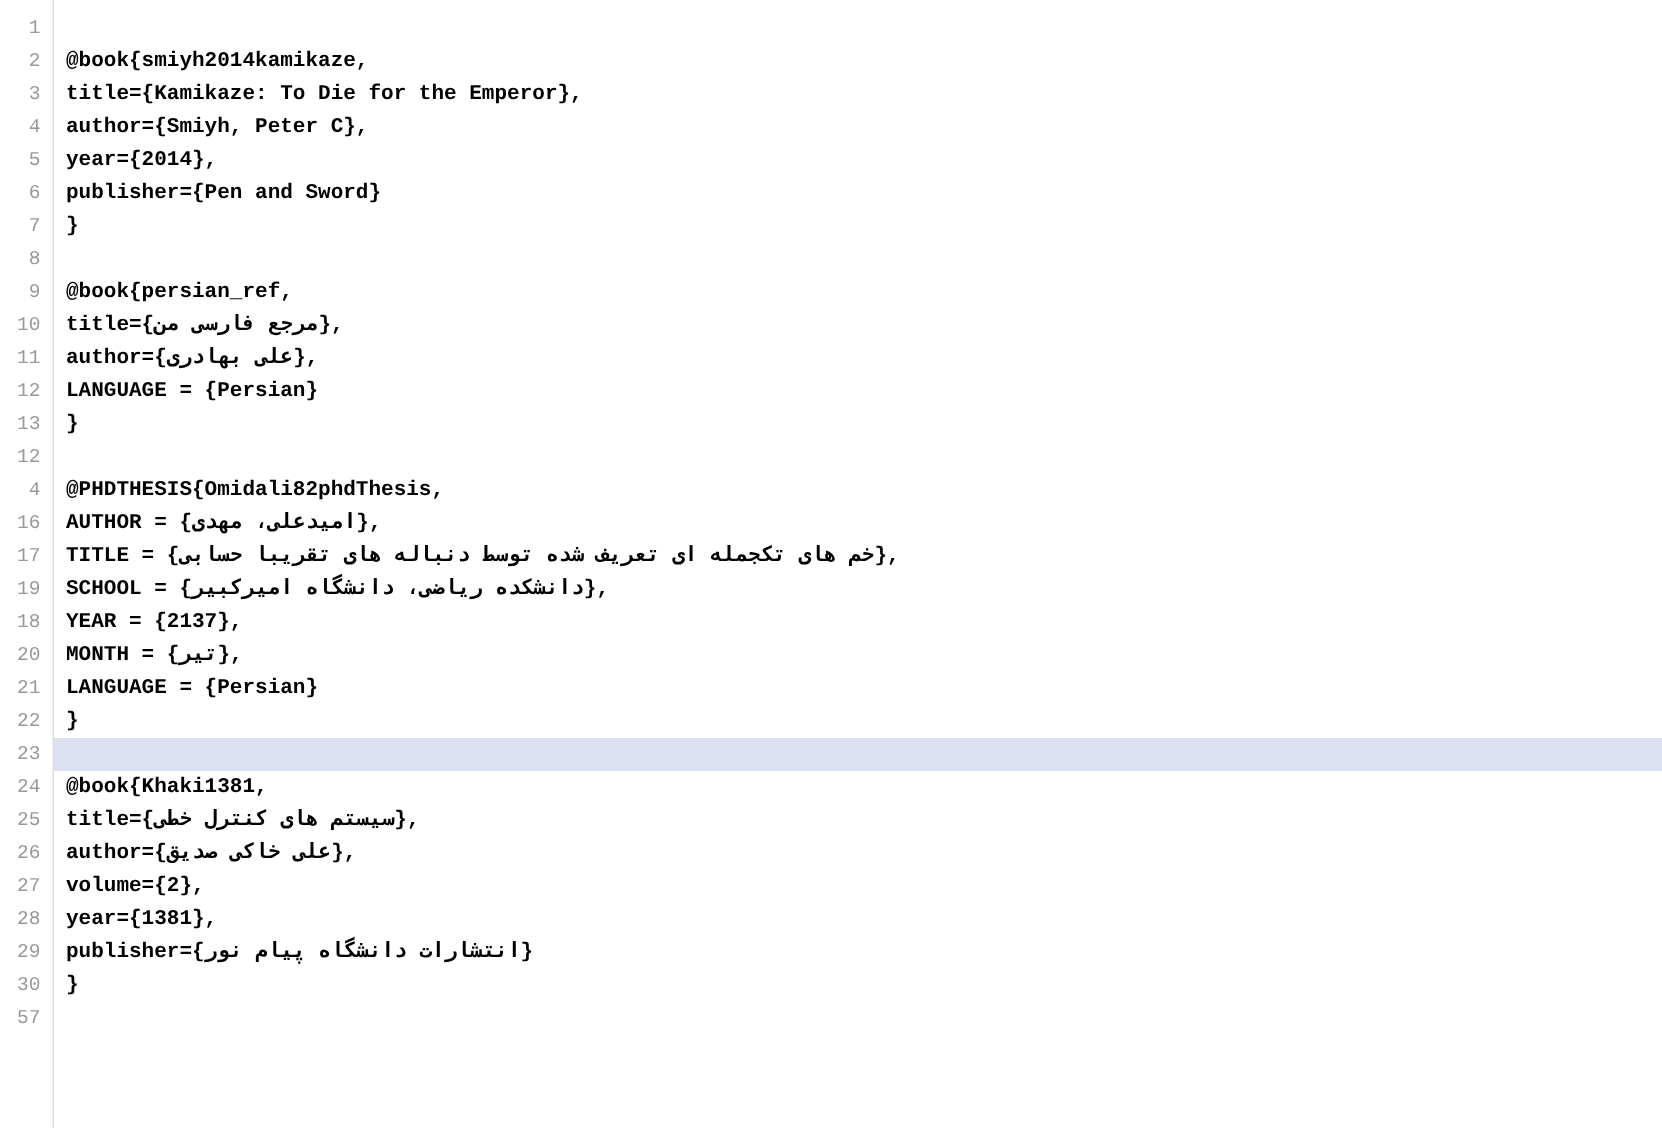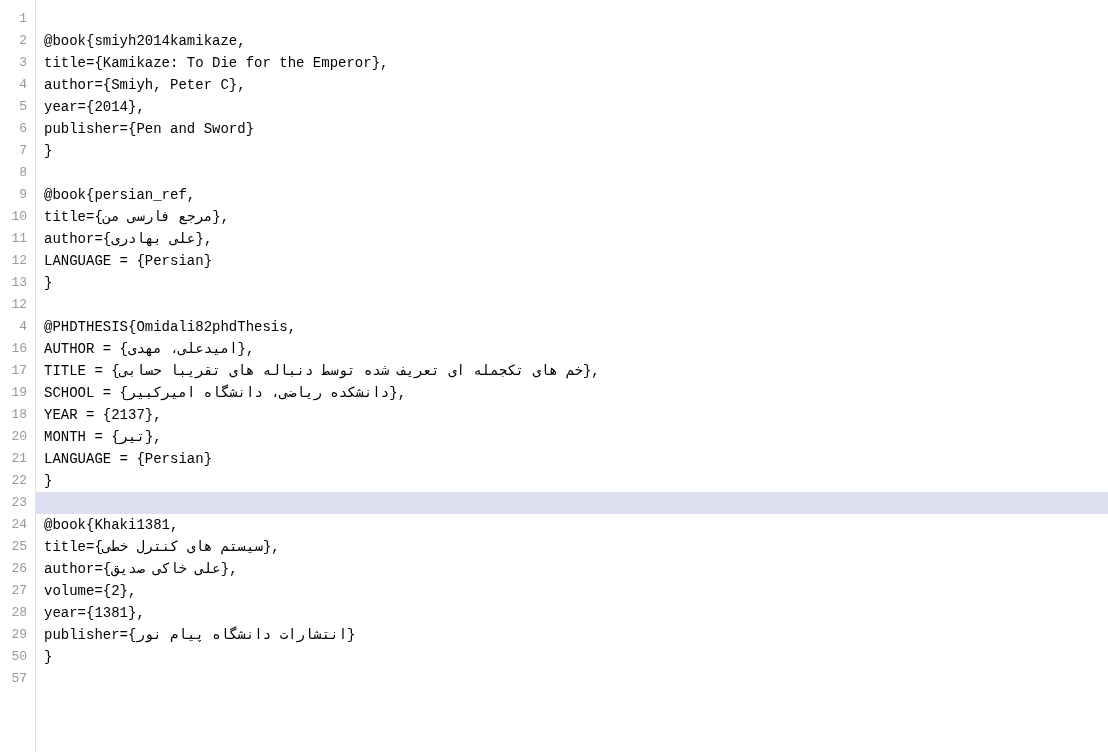--- a/index.html
+++ b/index.html
@@ -46,20 +46,21 @@
       padding: 8px 0;
       overflow-x: auto;
     }
 
     .code-line {
       display: block;
       height: 22px;
       line-height: 22px;
       padding: 0 8px;
       white-space: nowrap;
+      font-weight: bold;
     }
 
     .code-line.highlighted {
       background: #e8e8f0;
     }
 
     .code-line.normal {
       background: #ffffff;
     }
 
@@ -98,21 +99,21 @@
       <span class="line-number">20</span>
       <span class="line-number">21</span>
       <span class="line-number">22</span>
       <span class="line-number">23</span>
       <span class="line-number">24</span>
       <span class="line-number">25</span>
       <span class="line-number">26</span>
       <span class="line-number">27</span>
       <span class="line-number">28</span>
       <span class="line-number">29</span>
-      <span class="line-number">50</span>
+      <span class="line-number">30</span>
       <span class="line-number">57</span>
     </div>
   <div class="code-area" id="codeArea">
       <span class="code-line normal">&nbsp;</span>
       <span class="code-line normal">@book{smiyh2014kamikaze,</span>
       <span class="code-line normal">    title={Kamikaze: To Die for the Emperor},</span>
       <span class="code-line normal">    author={Smiyh, Peter C},</span>
       <span class="code-line normal">    year={2014},</span>
       <span class="code-line normal">    publisher={Pen and Sword}</span>
       <span class="code-line normal">}</span>

